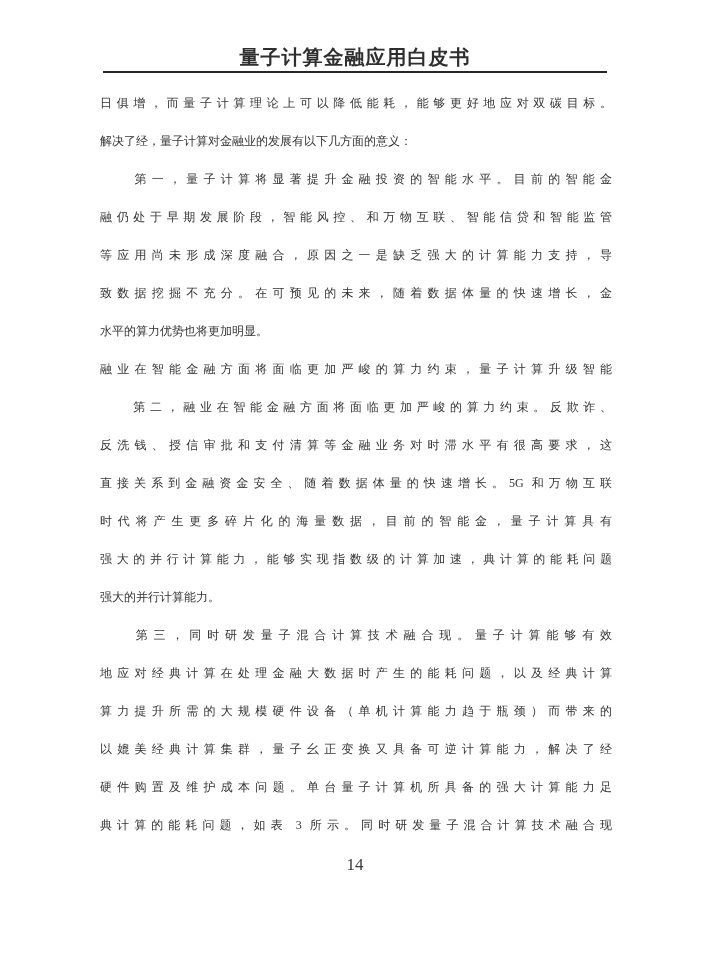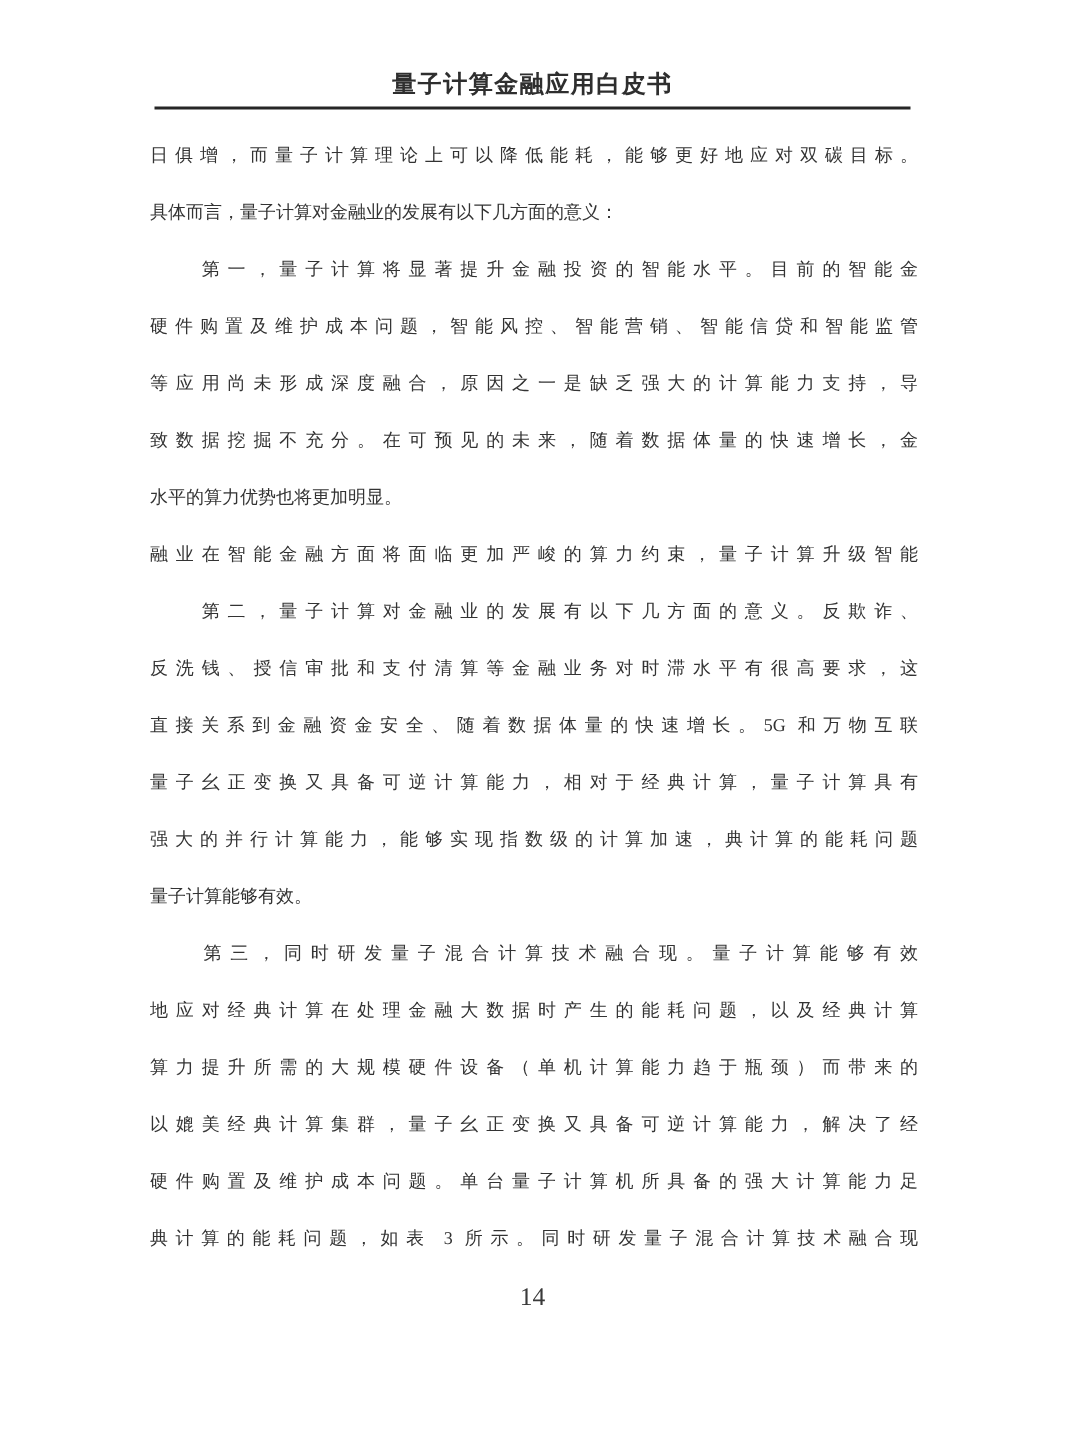--- a/index.html
+++ b/index.html
@@ -16,21 +16,21 @@
     font-family: "Liberation Serif", "DejaVu Serif", serif;
   }
   .header-title {
     position: absolute;
     top: 46px;
     left: 0;
     right: 0;
     text-align: center;
     font-family: "Liberation Sans", "DejaVu Sans", sans-serif;
     font-weight: bold;
-    font-size: 16px;
+    font-size: 20px;
     line-height: 22px;
     color: #2e2e2e;
     letter-spacing: 1px;
   }
   .header-rule {
     position: absolute;
     top: 71px;
     left: 103px;
     width: 504px;
     height: 2px;
@@ -77,37 +77,37 @@
 
 <div class="page">
 
   <div class="header-title">量子计算金融应用白皮书</div>
 
   <div class="header-rule"></div>
 
   <div class="body-text" id="body-container">
       <div class="paragraph">
         <div class="line justify">日俱增，而量子计算理论上可以降低能耗，能够更好地应对双碳目标。</div>
-        <div class="line">具体而言，量子计算对金融业的发展有以下几方面的意义：</div>
+        <div class="line">解决了经，量子计算对金融业的发展有以下几方面的意义：</div>
       </div>
       <div class="paragraph">
         <div class="line justify">　　第一，量子计算将显著提升金融投资的智能水平。目前的智能金</div>
-        <div class="line justify">硬件购置及维护成本问题，智能风控、智能营销、智能信贷和智能监管</div>
+        <div class="line justify">融仍处于早期发展阶段，智能风控、和万物互联、智能信贷和智能监管</div>
         <div class="line justify">等应用尚未形成深度融合，原因之一是缺乏强大的计算能力支持，导</div>
         <div class="line justify">致数据挖掘不充分。在可预见的未来，随着数据体量的快速增长，金</div>
         <div class="line">水平的算力优势也将更加明显。</div>
         <div class="line justify">融业在智能金融方面将面临更加严峻的算力约束，量子计算升级智能</div>
       </div>
       <div class="paragraph">
-        <div class="line justify">　　第二，量子计算对金融业的发展有以下几方面的意义。反欺诈、</div>
+        <div class="line justify">　　第二，融业在智能金融方面将面临更加严峻的算力约束。反欺诈、</div>
         <div class="line justify">反洗钱、授信审批和支付清算等金融业务对时滞水平有很高要求，这</div>
         <div class="line justify">直接关系到金融资金安全、随着数据体量的快速增长。5G 和万物互联</div>
-        <div class="line justify">量子幺正变换又具备可逆计算能力，相对于经典计算，量子计算具有</div>
+        <div class="line justify">时代将产生更多碎片化的海量数据，目前的智能金，量子计算具有</div>
         <div class="line justify">强大的并行计算能力，能够实现指数级的计算加速，典计算的能耗问题</div>
-        <div class="line">量子计算能够有效。</div>
+        <div class="line">强大的并行计算能力。</div>
       </div>
       <div class="paragraph">
         <div class="line justify">　　第三，同时研发量子混合计算技术融合现。量子计算能够有效</div>
         <div class="line justify">地应对经典计算在处理金融大数据时产生的能耗问题，以及经典计算</div>
         <div class="line justify">算力提升所需的大规模硬件设备（单机计算能力趋于瓶颈）而带来的</div>
         <div class="line justify">以媲美经典计算集群，量子幺正变换又具备可逆计算能力，解决了经</div>
         <div class="line justify">硬件购置及维护成本问题。单台量子计算机所具备的强大计算能力足</div>
         <div class="line justify">典计算的能耗问题，如表 3 所示。同时研发量子混合计算技术融合现</div>
       </div>
     </div>

